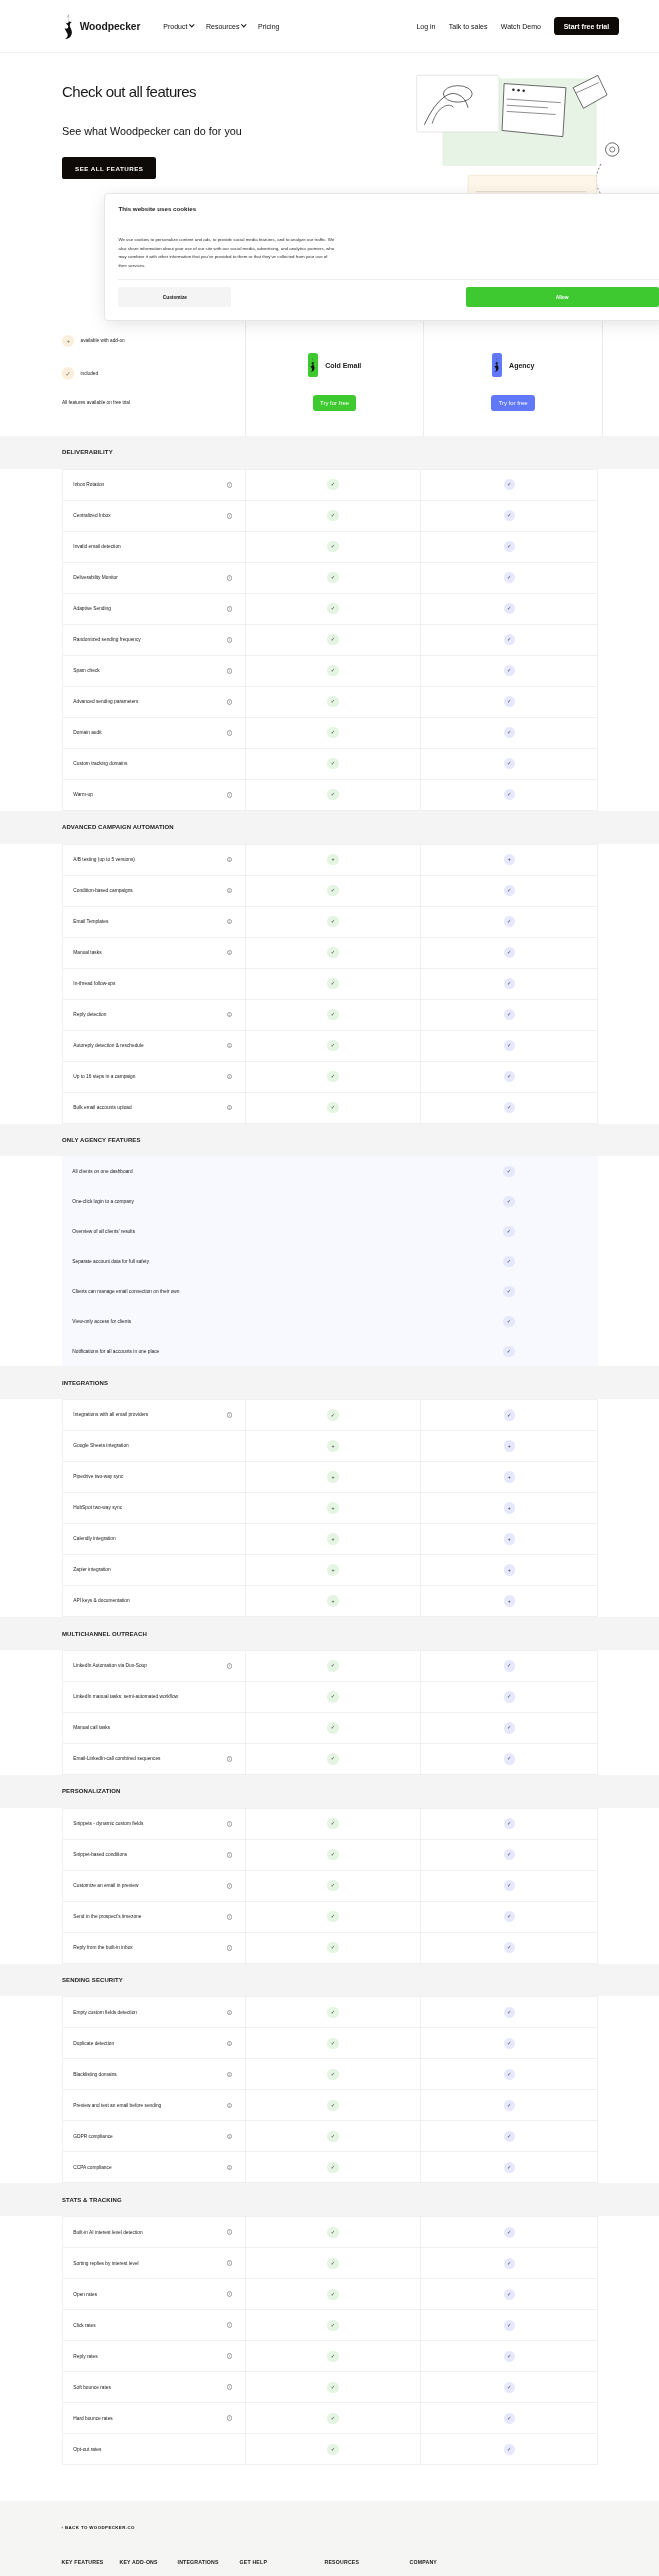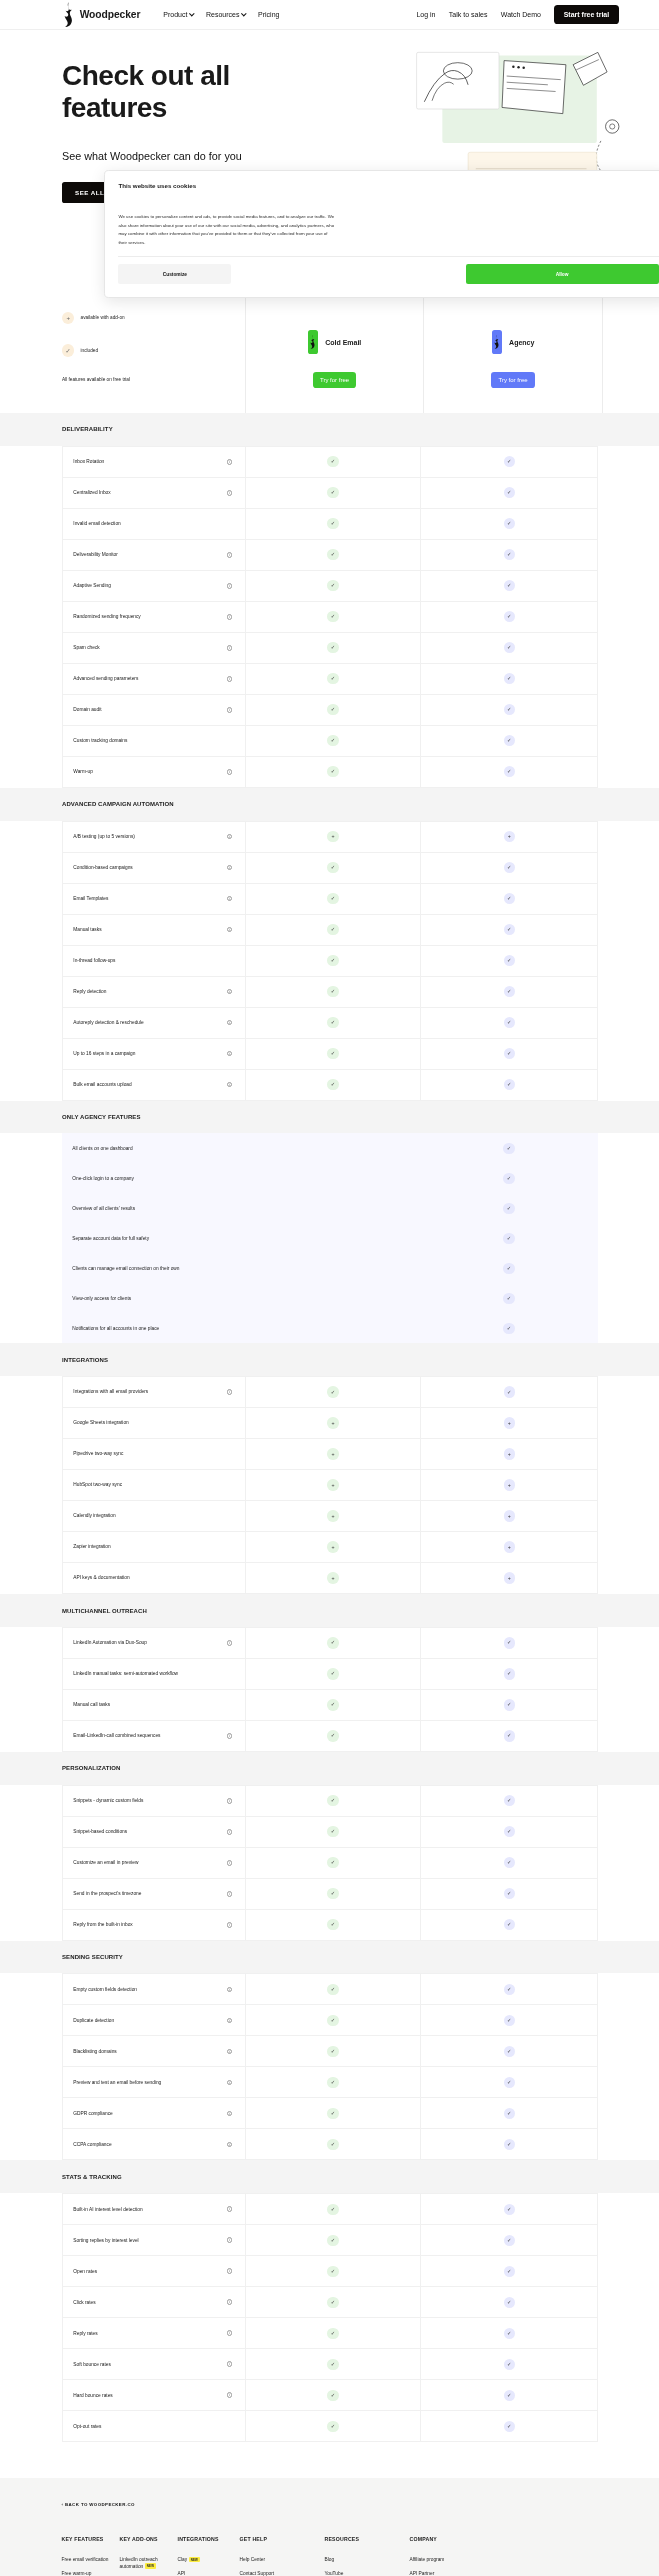--- a/index.html
+++ b/index.html
@@ -1,33 +1,33 @@
 <!DOCTYPE html>
 <html style="font-size:8.2px"><head>
 <meta charset="utf-8">
 <style>
   *{box-sizing:border-box;margin:0;padding:0}
   html,body{width:659px;background:#fff;font-family:"Liberation Sans",sans-serif;color:#1a1a1a;-webkit-font-smoothing:antialiased}
   body{width:659px;min-height:3019px;position:relative;overflow-x:hidden}
 
   
-  .nav{height:30px;display:flex;align-items:center;padding:0 25px;background:#fff;border-bottom:0.5px solid #efefef;position:relative;z-index:5}
+  .nav{height:53px;display:flex;align-items:center;padding:0 25px;background:#fff;border-bottom:0.5px solid #efefef;position:relative;z-index:5}
   .brand{display:flex;align-items:center;gap:5.7px;margin-left:37px}
   .logo-mark{width:12px;height:25px;display:block}
   .brand-name{font-size:10.3px;font-weight:700;letter-spacing:-0.1px}
   .nav-links{display:flex;align-items:center;gap:12.4px;margin-left:23px}
   .nav-link{font-size:7px;font-weight:500;color:#111;display:flex;align-items:center;gap:2.6px;cursor:pointer;white-space:nowrap}
   .chev{display:inline-block;width:3.6px;height:3.6px;border-right:0.7px solid #111;border-bottom:0.7px solid #111;transform:rotate(45deg) translate(-1px,-1px)}
   .nav-right{margin-left:auto;display:flex;align-items:center;gap:13.4px;padding-right:15.5px}
   .nav-right .nav-link{font-size:7px}
   .btn-dark{background:#0d0a08;color:#fff;font-size:7px;font-weight:600;padding:5.7px 9.3px;border-radius:3.6px;border:none;cursor:pointer;white-space:nowrap}
 
   
   .hero{position:relative;padding:30px 0 0 62px;height:263px}
-  .hero h1{font-size:28px;line-height:1.16;font-weight:700;letter-spacing:-0.5px;max-width:222px}
+  .hero h1{font-size:15px;line-height:1.16;font-weight:400;letter-spacing:-0.5px;max-width:222px}
   .hero p{margin-top:24px;font-size:10.8px;line-height:1.35;font-weight:400;color:#111;max-width:216px}
   .hero-cta{margin-top:18.5px;display:inline-block;background:#0d0a08;color:#fff;font-size:6.2px;font-weight:600;letter-spacing:0.5px;padding:7.2px 13px;border-radius:2.6px;border:none;cursor:pointer}
   .hero-art{position:absolute;right:20.6px;top:10.3px;width:242px;height:227px;pointer-events:none}
 
   
   .cookie{position:absolute;left:104px;top:140px;width:569px;max-width:569px;background:#fff;border:0.5px solid #e6e6e6;border-radius:4.6px;box-shadow:0 3.1px 14.4px rgba(0,0,0,.10);padding:11.3px 13.4px 12.4px;z-index:40}
   .cookie h3{font-size:6.2px;font-weight:700;margin-bottom:7.2px}
   .cookie p{font-size:4.4px;line-height:1.95;color:#2b2b2b}
   .cookie-sep{height:0.5px;background:#ececec;margin:8.8px 0 7.2px}
   .cookie-actions{display:flex;align-items:center;gap:5.2px}

